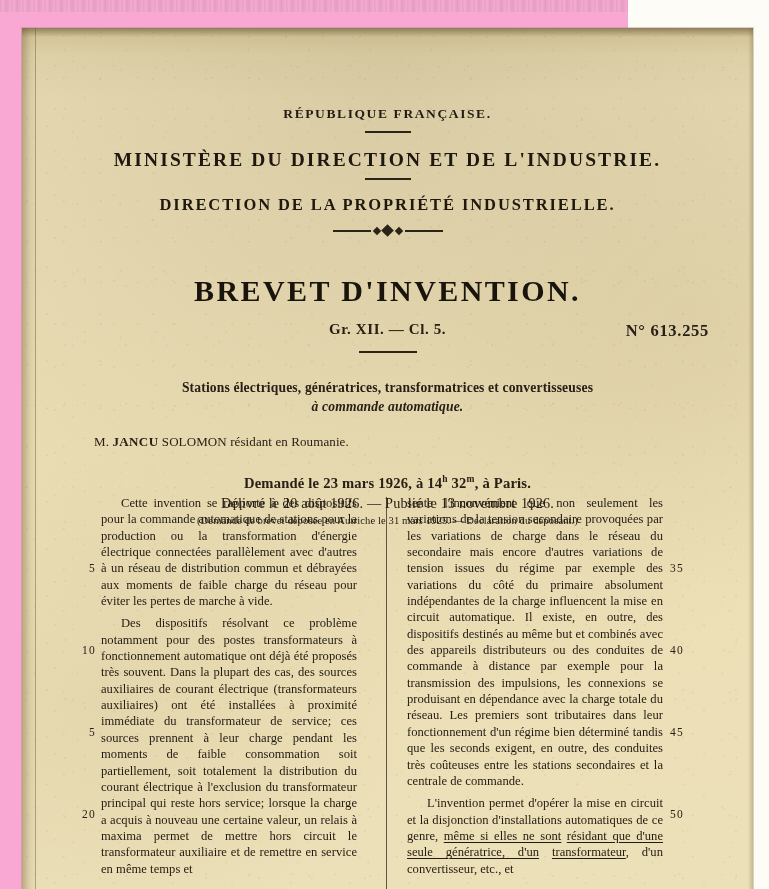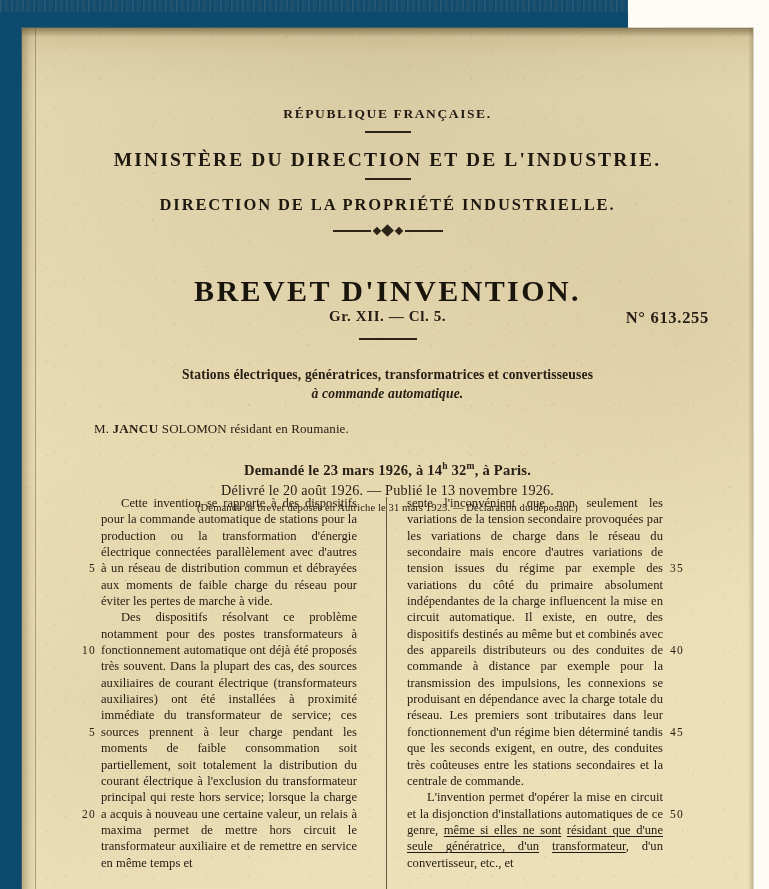--- a/index.html
+++ b/index.html
@@ -13,21 +13,21 @@
     height: 889px;
     overflow: hidden;
     font-family: "Liberation Serif", serif;
   }
 
   
   #scan {
     position: relative;
     width: 628px;
     height: 889px;
-    background: #0c4a6e;
+    background: #f9a8d4;
   }
   #scan::before {
     
     content: "";
     position: absolute;
     left: 0; top: 0; right: 0; height: 12px;
     background:
       repeating-linear-gradient(90deg,
         rgba(150,146,134,.30) 0px, rgba(150,146,134,0) 3px,
         rgba(120,118,108,.22) 6px, rgba(150,146,134,0) 11px);
@@ -162,21 +162,21 @@
 
   .hd-brevet {
     margin-top: 38px;
     font-size: 30px;
     font-weight: 700;
     letter-spacing: 2.4px;
     color: #1b160e;
   }
 
   .grcl-row {
-    margin-top: 0;
+    margin-top: 13px;
     position: relative;
     height: 20px;
   }
   .grcl {
     font-size: 15px;
     font-weight: 700;
     letter-spacing: .6px;
     text-align: center;
   }
   .patent-no {
@@ -248,21 +248,21 @@
     line-height: 16.35px;
     text-align: justify;
     color: #241d13;
     letter-spacing: .02px;
   }
   .col.left  { left: 79px; }
   .col.right { left: 385px; }
 
   .col p { margin: 0; text-indent: 20px; }
   .col p.cont { text-indent: 0; }
-  .col p + p { margin-top: 0; }
+  .col p + p { margin-top: 6px; }
 
   .u { text-decoration: underline; text-decoration-thickness: 1px; text-underline-offset: 2px; }
 
   #divider {
     position: absolute;
     left: 364px;
     top: 2px;
     width: 1px;
     height: 400px;
     background: rgba(44,35,22,.72);

